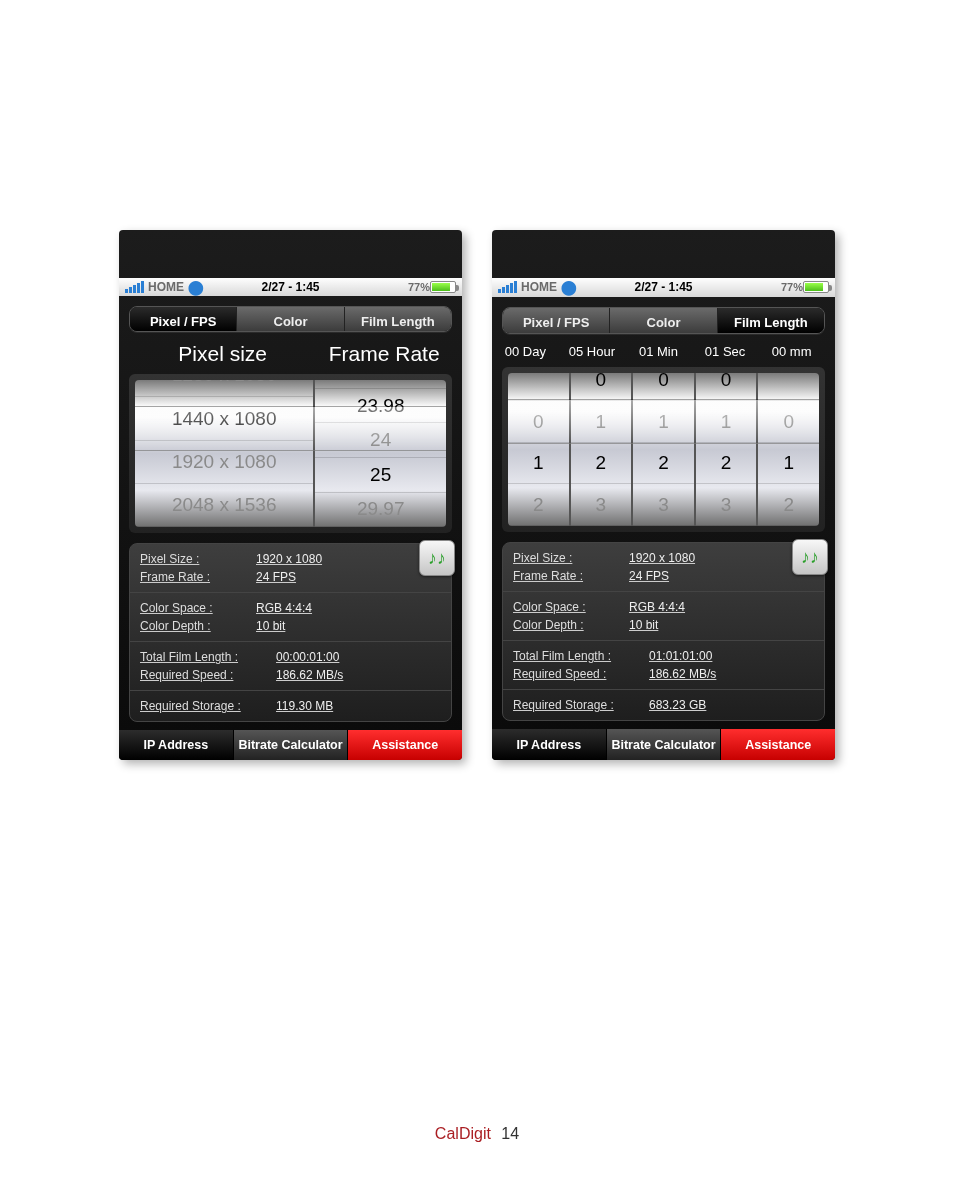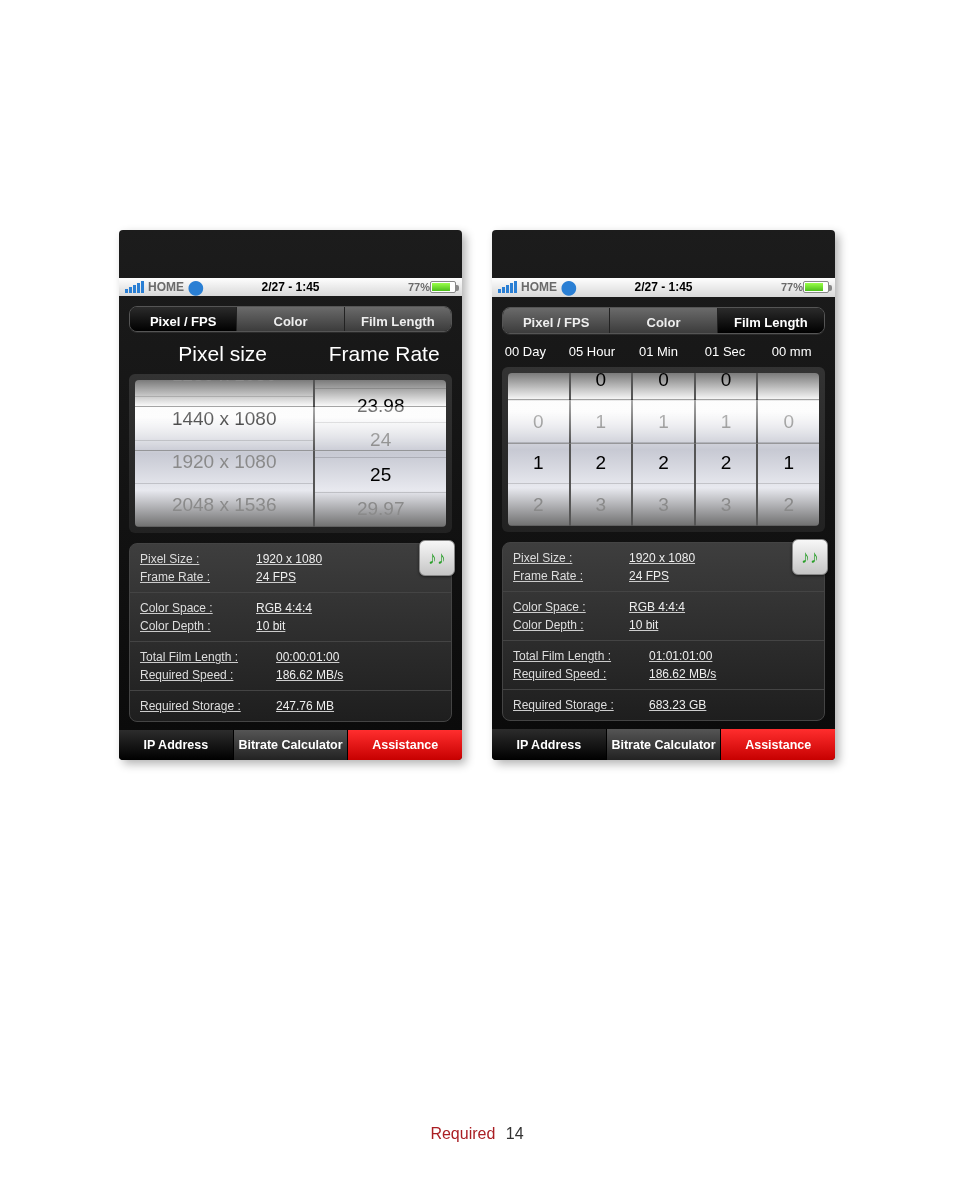--- a/index.html
+++ b/index.html
@@ -288,21 +288,21 @@
             <span class="info-val">00:00:01:00</span>
           </div>
         <div class="info-row">
             <span class="info-label" style="width:130px">Required Speed :</span>
             <span class="info-val">186.62 MB/s</span>
           </div>
       </div>
       <div class="info-section">
         <div class="info-row">
             <span class="info-label" style="width:130px">Required Storage :</span>
-            <span class="info-val">247.76 MB</span>
+            <span class="info-val">119.30 MB</span>
           </div>
       </div>
     </div>
 
     <div class="tabbar">
       <div class="tab dark">IP Address</div>
       <div class="tab">Bitrate Calculator</div>
       <div class="tab red">Assistance</div>
     </div>
   </div>
@@ -430,15 +430,15 @@
     <div class="tabbar">
       <div class="tab dark">IP Address</div>
       <div class="tab">Bitrate Calculator</div>
       <div class="tab red">Assistance</div>
     </div>
   </div>
 
 </div>
 
 <div class="footer">
-  <span>Required</span>
+  <span>CalDigit</span>
   <span class="pg">14</span>
 </div>
 
 </body></html>

